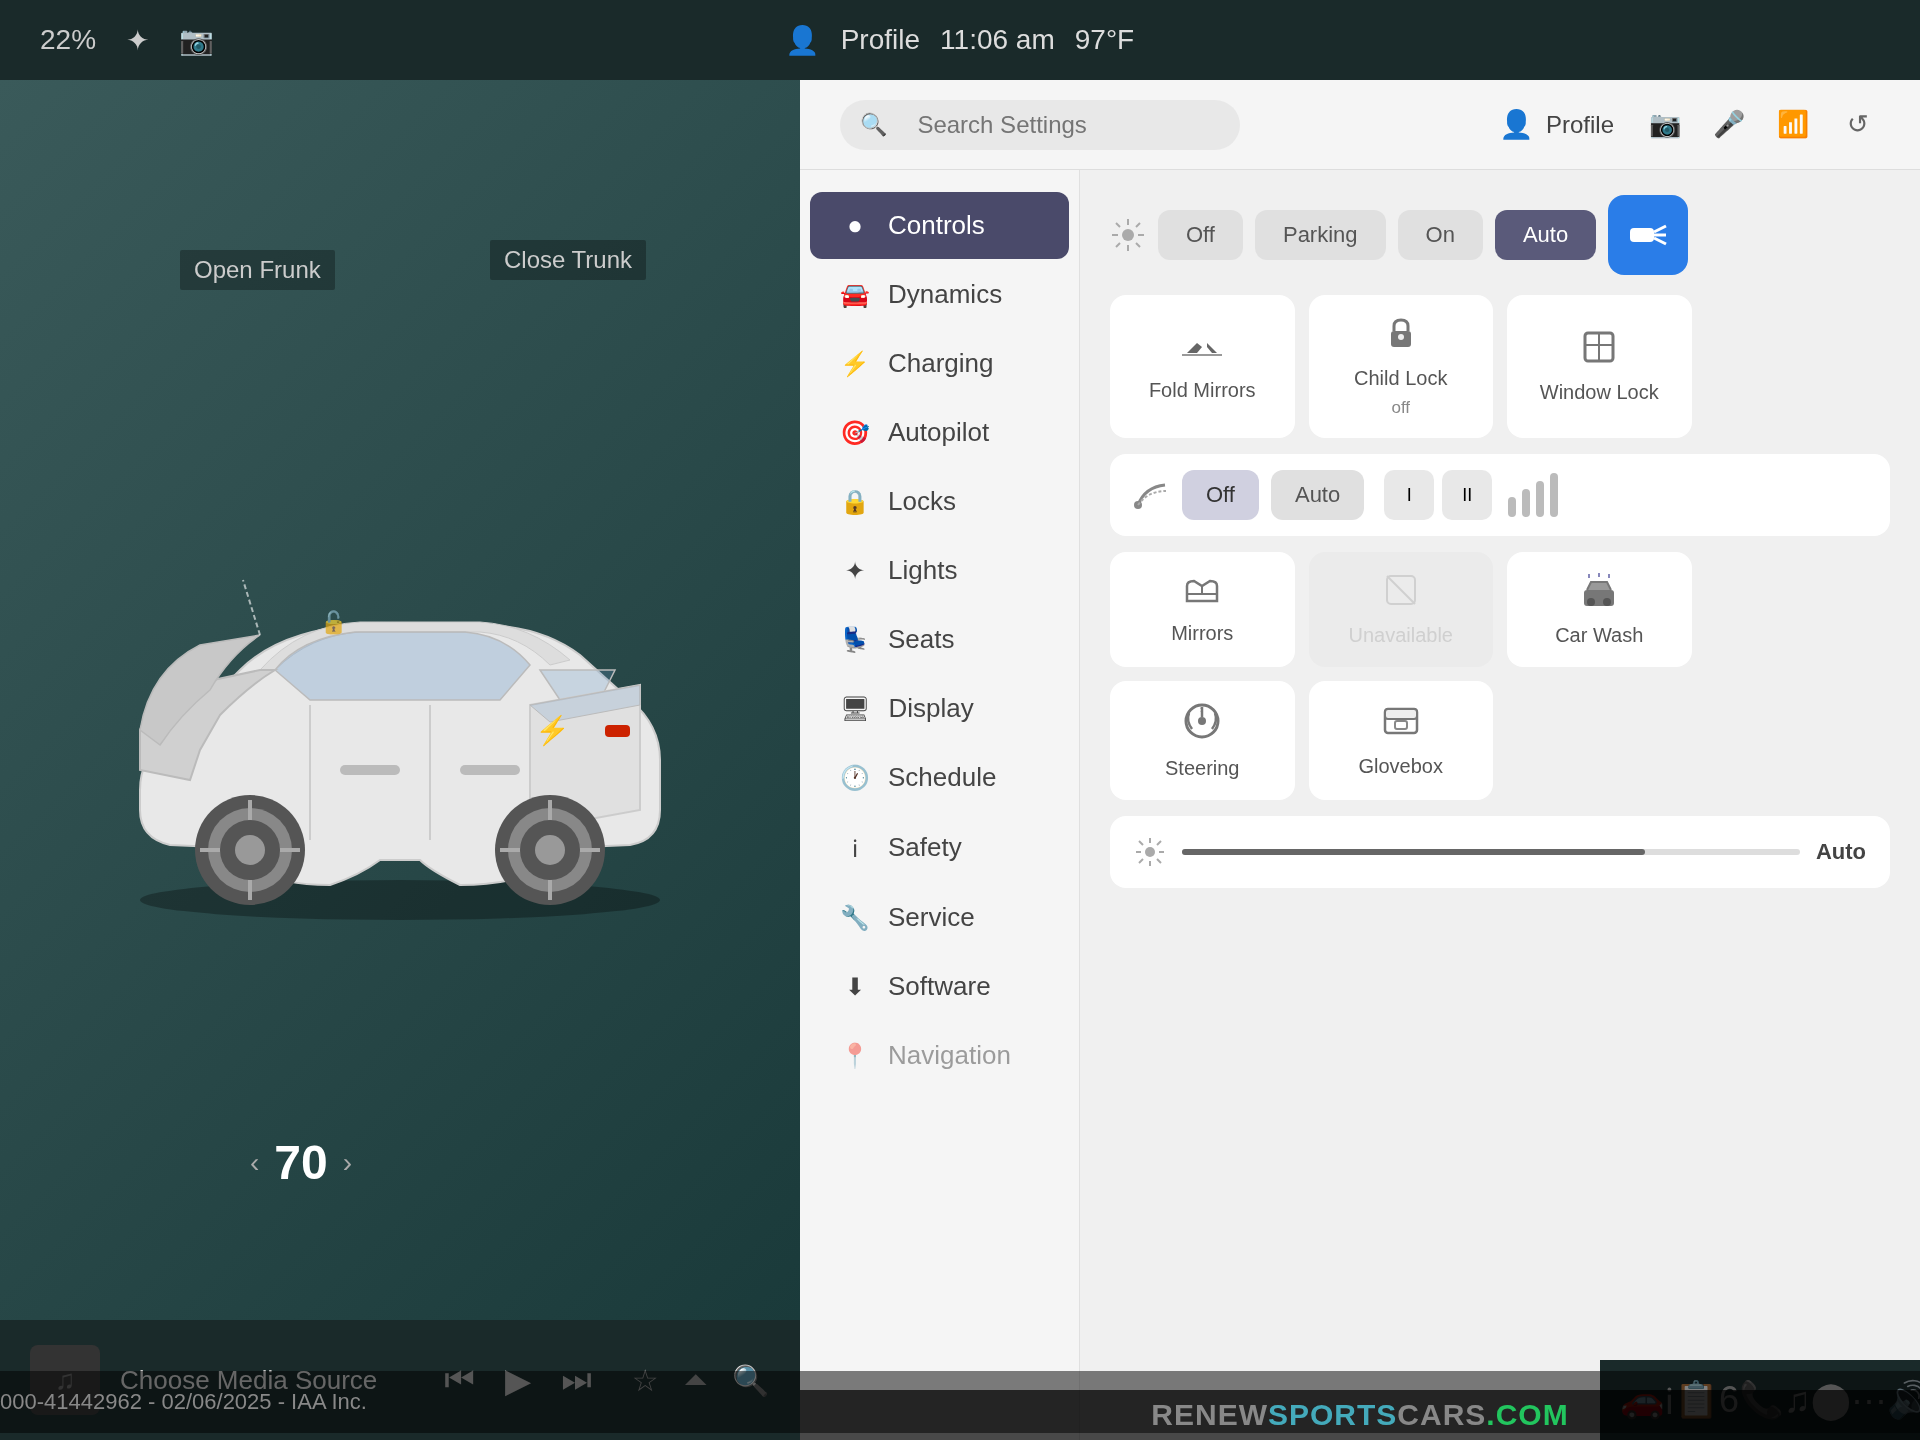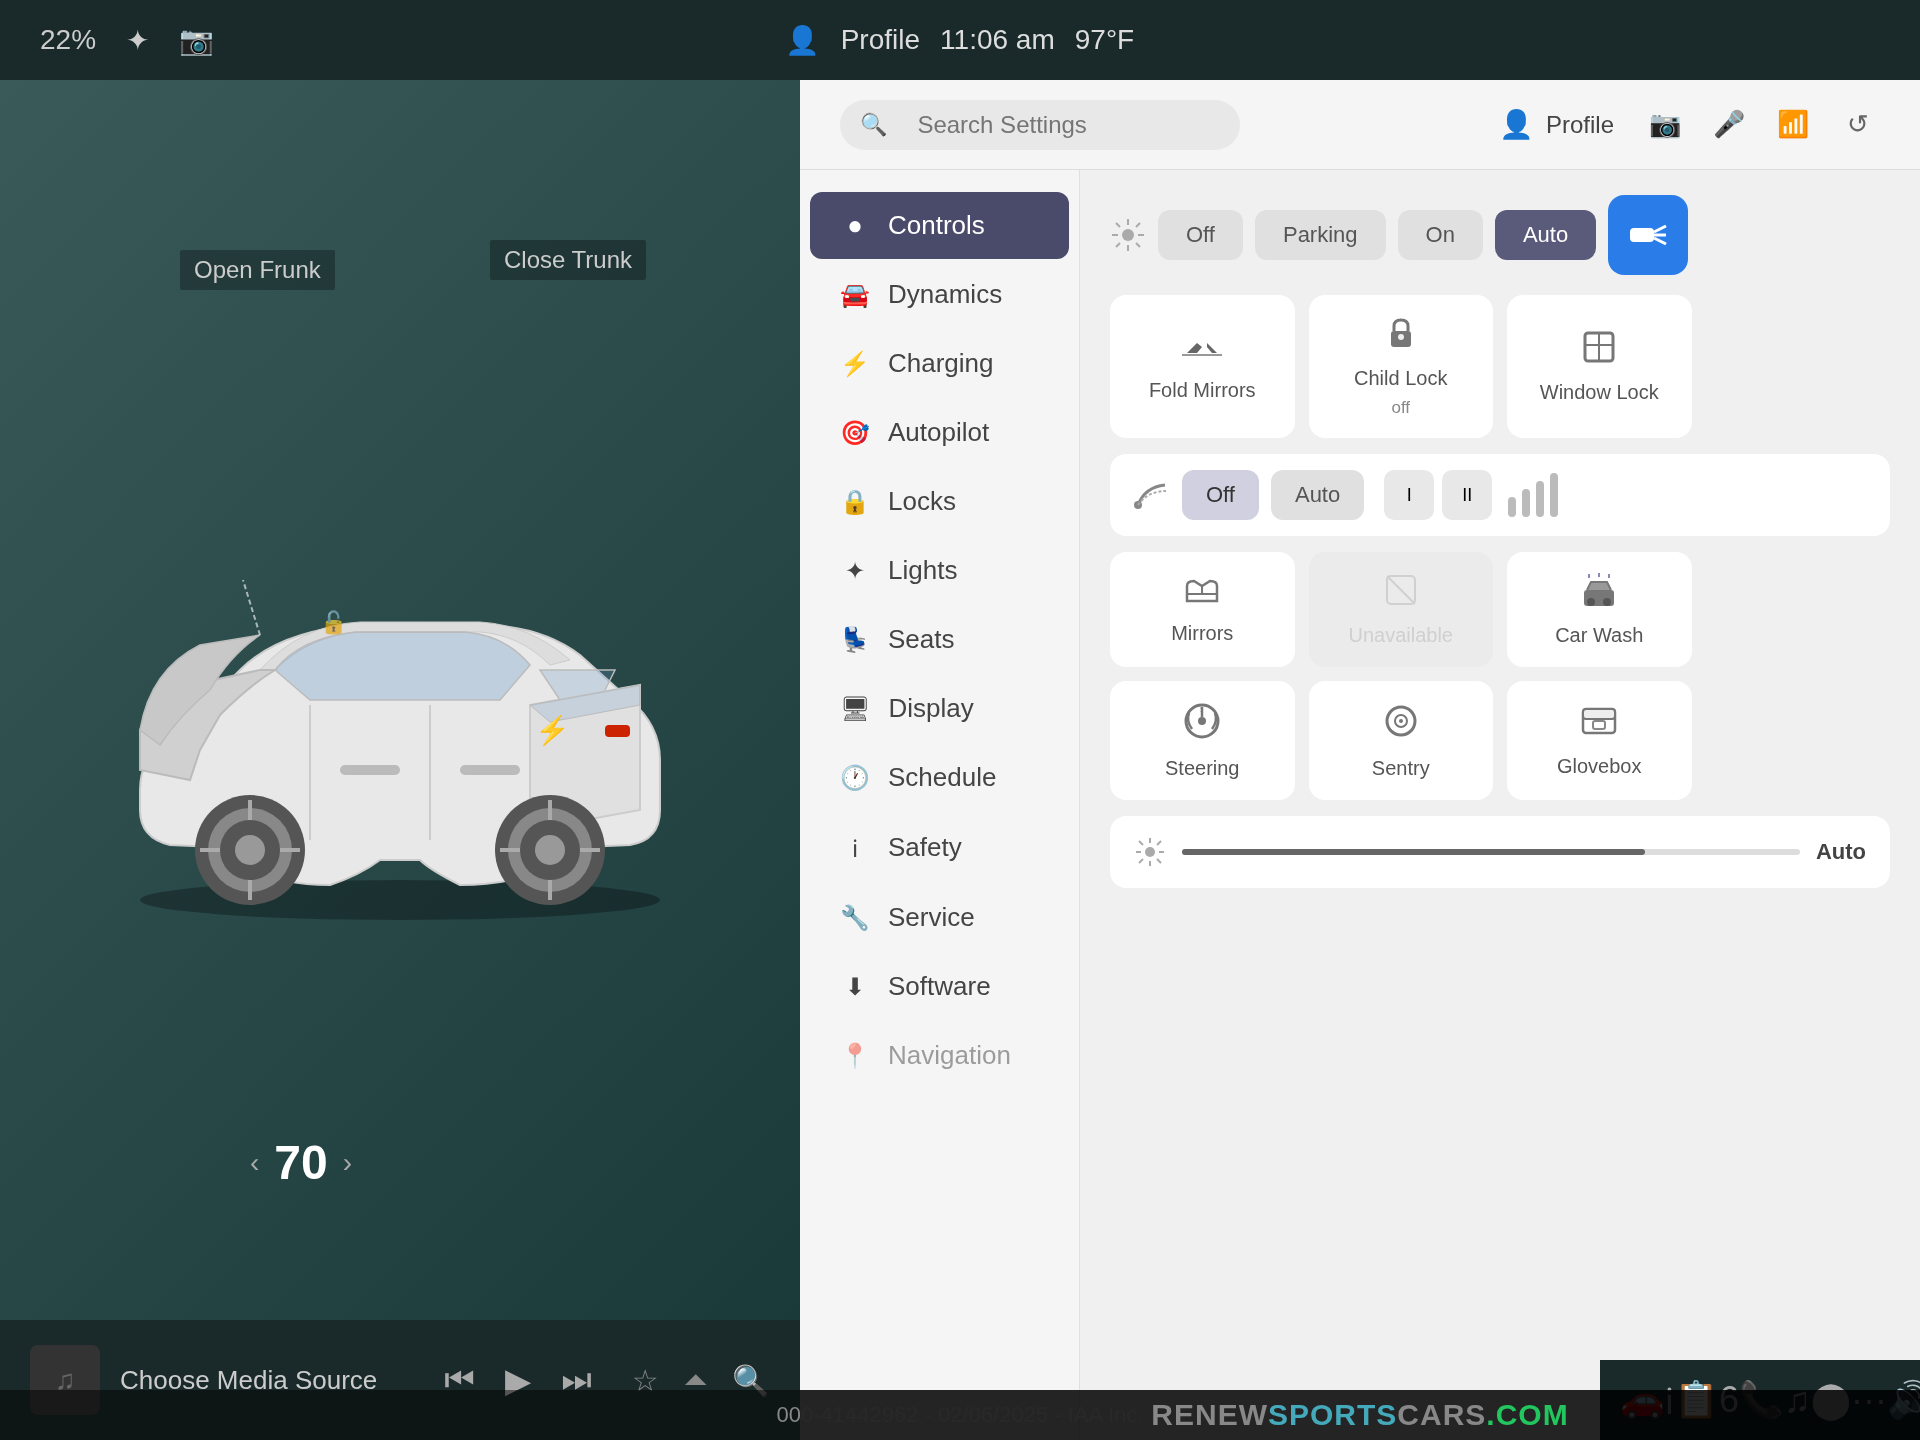--- a/index.html
+++ b/index.html
@@ -728,30 +728,20 @@
               <line x1="20" y1="16" x2="20" y2="6" stroke="#777" stroke-width="2.5"></line>
               <path d="M10,28 Q4,20 7,12" stroke="#777" stroke-width="2.5" fill="none"></path>
               <path d="M30,28 Q36,20 33,12" stroke="#777" stroke-width="2.5" fill="none"></path>
               <text x="17" y="11" font-size="8" fill="#777">↕</text>
             </svg>
           </span>
           <span class="ctrl-btn-label">Steering</span>
         </button>
         <button class="ctrl-btn">
           <span class="ctrl-btn-icon">
-            <svg width="40" height="40" viewBox="0 0 40 40" fill="none">
-              <circle cx="20" cy="20" r="14" stroke="#777" stroke-width="3"></circle>
-              <circle cx="20" cy="20" r="6" stroke="#777" stroke-width="2"></circle>
-              <circle cx="20" cy="20" r="2" fill="#777"></circle>
-            </svg>
-          </span>
-          <span class="ctrl-btn-label">Sentry</span>
-        </button>
-        <button class="ctrl-btn">
-          <span class="ctrl-btn-icon">
             <svg width="40" height="36" viewBox="0 0 40 36" fill="none">
               <rect x="4" y="6" width="32" height="24" rx="3" stroke="#777" stroke-width="2.5" fill="none"></rect>
               <rect x="4" y="6" width="32" height="10" rx="3" fill="#eee" stroke="#777" stroke-width="2"></rect>
               <rect x="14" y="18" width="12" height="8" rx="2" stroke="#888" stroke-width="2" fill="none"></rect>
             </svg>
           </span>
           <span class="ctrl-btn-label">Glovebox</span>
         </button>
         <div style="background:transparent;"></div>
       </div>
@@ -789,15 +779,15 @@
     <span class="taskbar-icon">🔊</span>
   </div>
 </div>
 
 <div style="position:absolute; bottom:0; left:800px; right:0; height:50px; background:rgba(0,0,0,0.7); display:flex; align-items:center; justify-content:center; z-index:200;">
   <span style="font-size:30px; font-weight:900; letter-spacing:1px;">
     <span style="color:#888;">RENEW</span><span style="color:#4ab;">SPORTS</span><span style="color:#888;">CARS</span><span style="color:#22c55e;">.COM</span>
   </span>
 </div>
 
-<div style="position:absolute; bottom:0; left:0; right:0; text-align:center; font-size:22px; color:#888; background:rgba(0,0,0,0.5); padding:12px 0; z-index:100;">
+<div style="position:absolute; bottom:7px; left:0; right:0; text-align:left; font-size:22px; color:#888; background:rgba(0,0,0,0.5); padding:18px 0; z-index:100;">
   <span>000-41442962 - 02/06/2025 - IAA Inc.</span>
 </div>
 
 </body></html>

